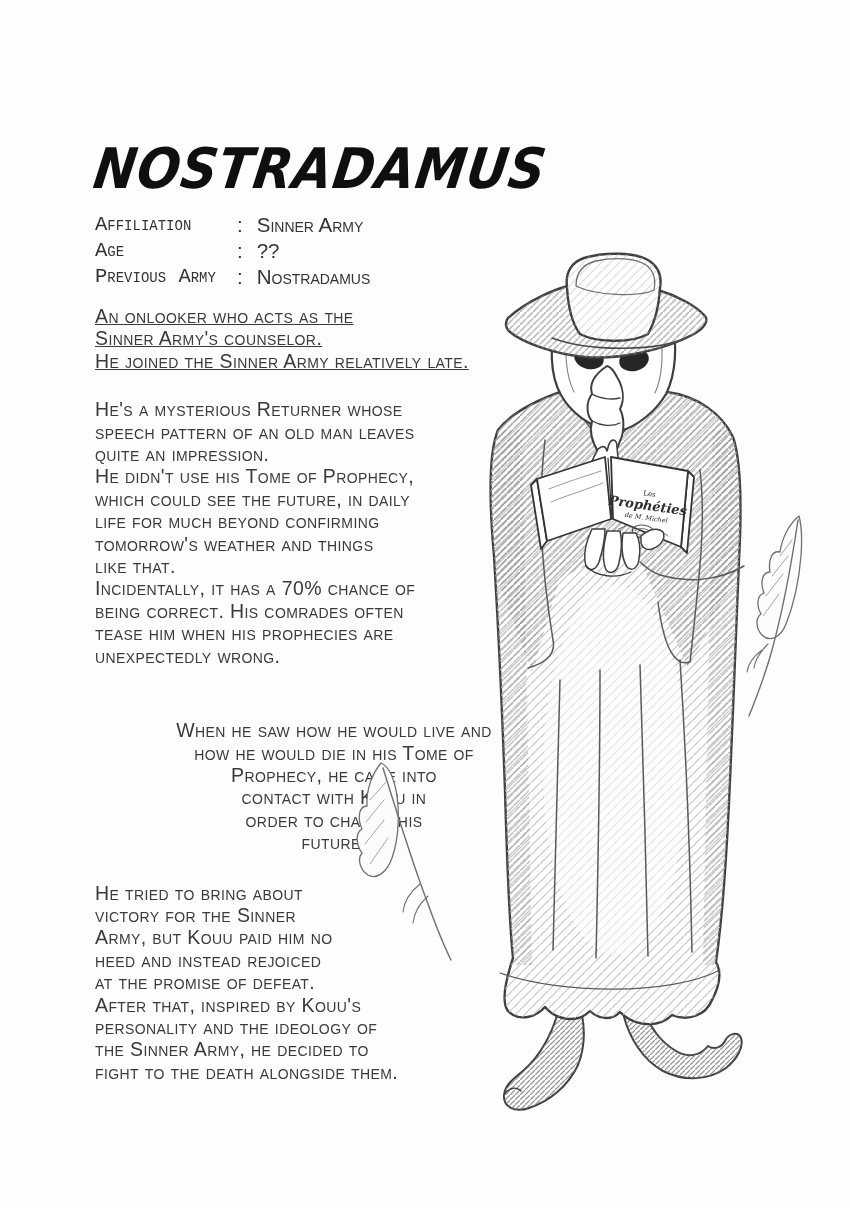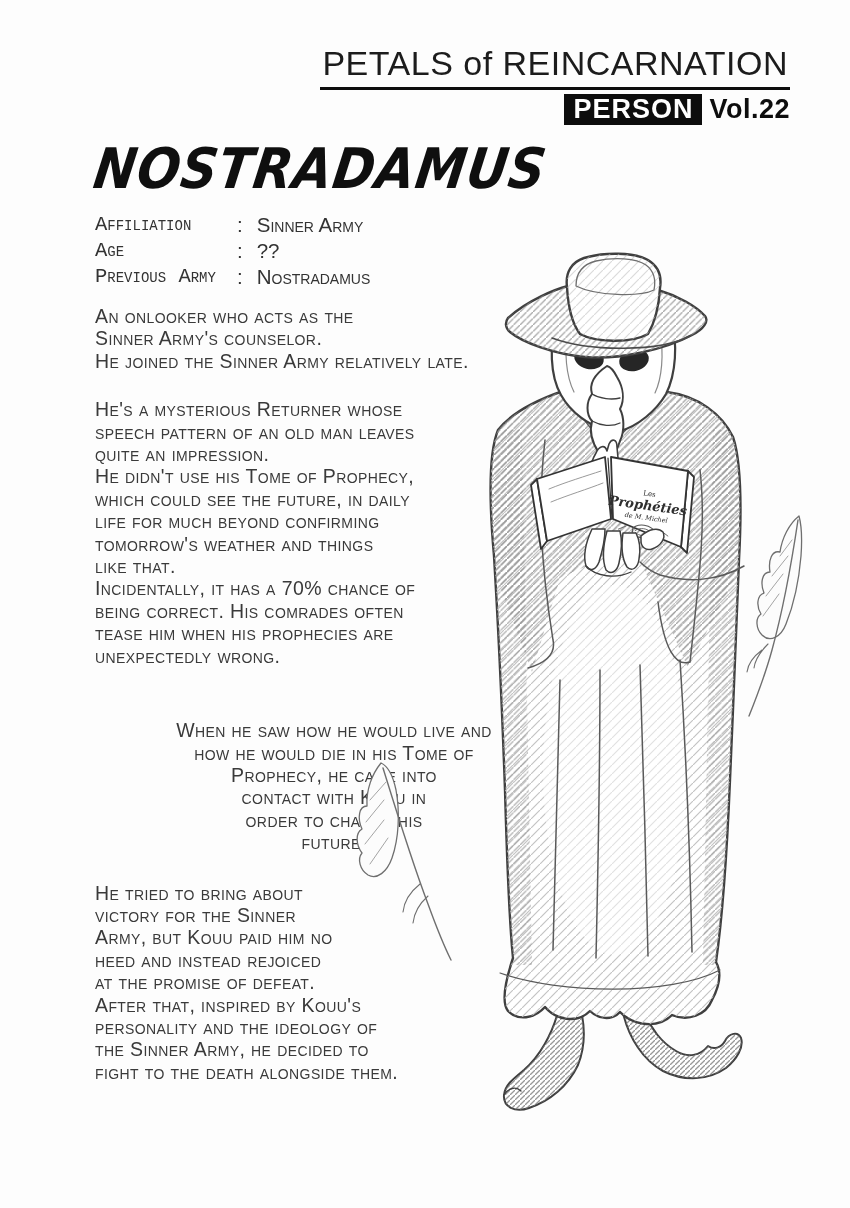--- a/index.html
+++ b/index.html
@@ -33,39 +33,32 @@
   .stat-row{display:flex;line-height:26px;}
   .stat-label{display:inline-block;width:142px;font-family:Liberation Mono, monospace;}
   .stat-colon{display:inline-block;}
   .stat-value{display:inline-block;margin-left:14px;}
   
   .bio{position:absolute;left:95px;top:305px;width:478px;}
   .bio p{
     margin:0;white-space:pre-line;font-variant:small-caps;
     font-size:19.5px;line-height:22.4px;letter-spacing:.4px;color:#3a3a3a;
   }
-  .bio p:nth-of-type(1){margin-bottom:26px;}
+  .bio p:nth-of-type(1){margin-bottom:26px;text-decoration:underline;}
   .bio p:nth-of-type(2){margin-bottom:52px;}
   .bio p:nth-of-type(3){margin-bottom:28px;text-align:center;}
   
   .illus{position:absolute;left:350px;top:238px;width:480px;height:945px;}
   .illus svg{display:block;width:100%;height:100%;}
 </style>
 </head>
 <body>
 
 <div id="page">
 
-  <div class="hdr">
-    <span class="hdr-series">PETALS of REINCARNATION</span>
-    <div class="hdr-line2">
-      <span class="badge">PERSON</span>
-      <span class="vol">Vol.22</span>
-    </div>
-  </div>
 
   <div class="char-name">NOSTRADAMUS</div>
 
   <div class="stats">
     <div class="stat-row">
       <span class="stat-label">Affiliation</span>
       <span class="stat-colon">:</span>
       <span class="stat-value">Sinner Army</span>
     </div>
     <div class="stat-row">

